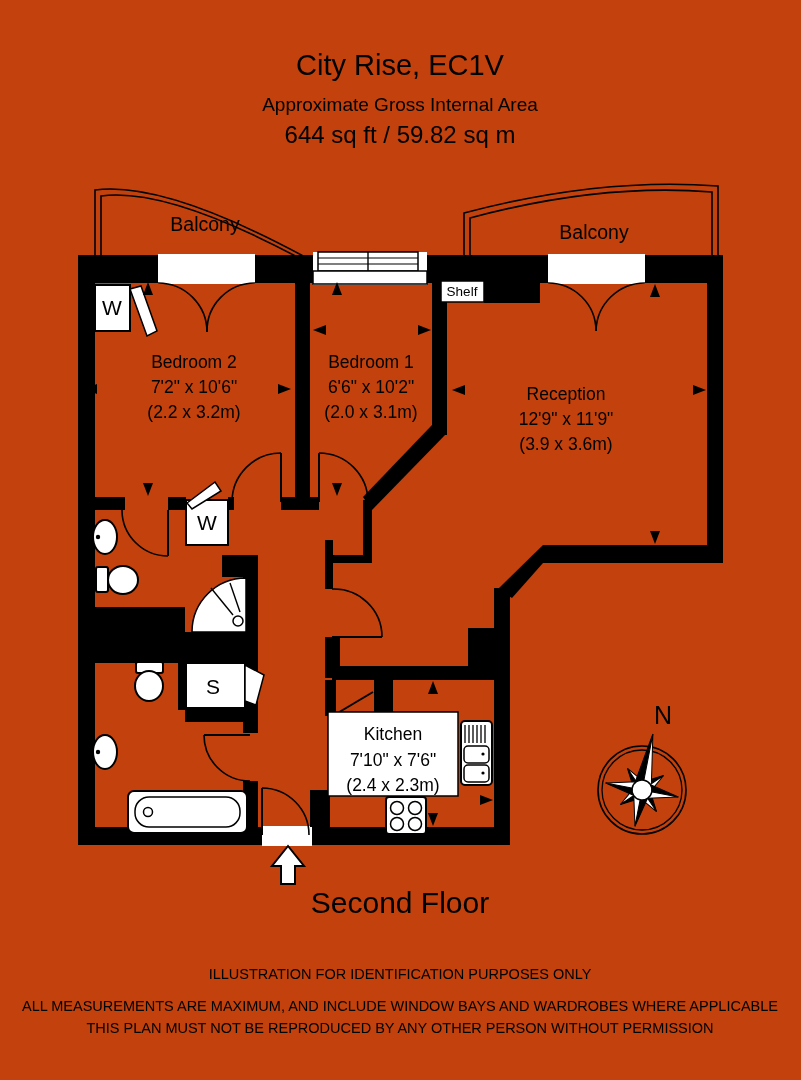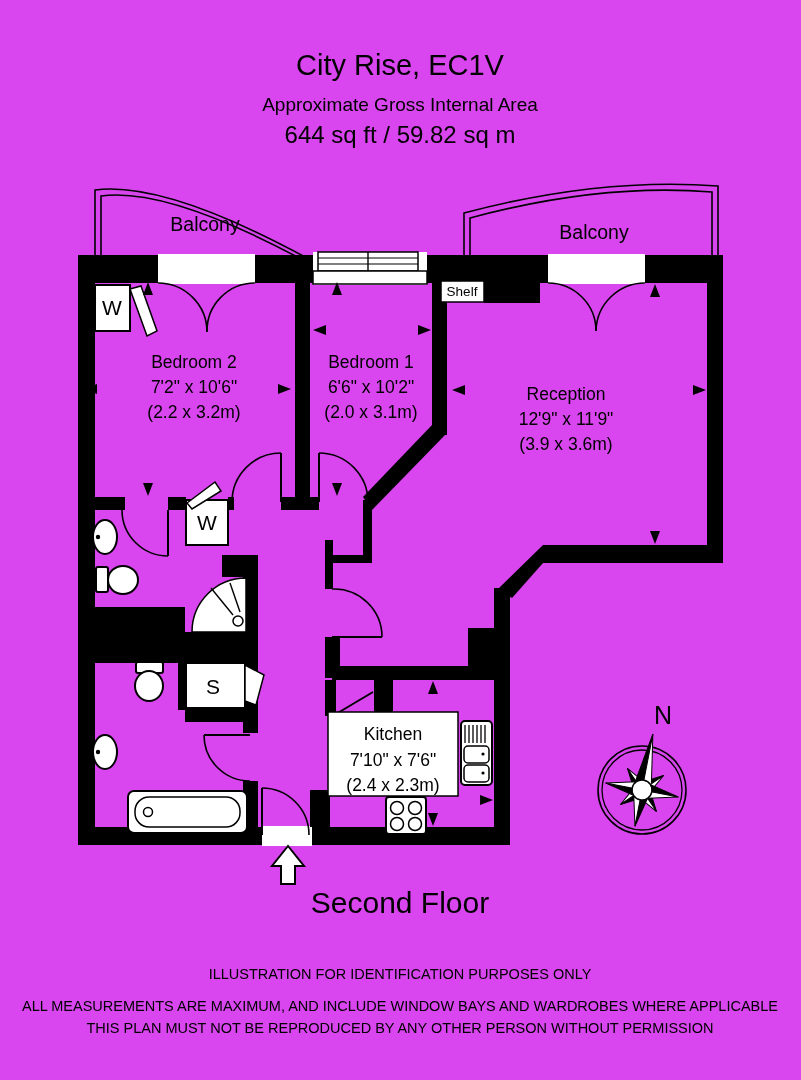--- a/index.html
+++ b/index.html
@@ -1,16 +1,16 @@
 <!DOCTYPE html>
 <html><head>
 <meta charset="utf-8">
 <style>
   html,body{margin:0;padding:0;background:#fff;}
-  .canvas{position:relative;width:801px;height:1080px;background:#d946ef;overflow:hidden;}
+  .canvas{position:relative;width:801px;height:1080px;background:#c2410c;overflow:hidden;}
   svg{position:absolute;left:0;top:0;}
   svg text{font-family:"Liberation Sans","DejaVu Sans",sans-serif;fill:#000;}
   .t-title{font-size:29px;}
   .t-sub{font-size:19px;}
   .t-area{font-size:24px;}
   .t-room{font-size:17.5px;}
   .t-balcony{font-size:19.5px;}
   .t-letter{font-size:21px;}
   .t-shelf{font-size:13.5px;}
   .t-floor{font-size:30px;}

